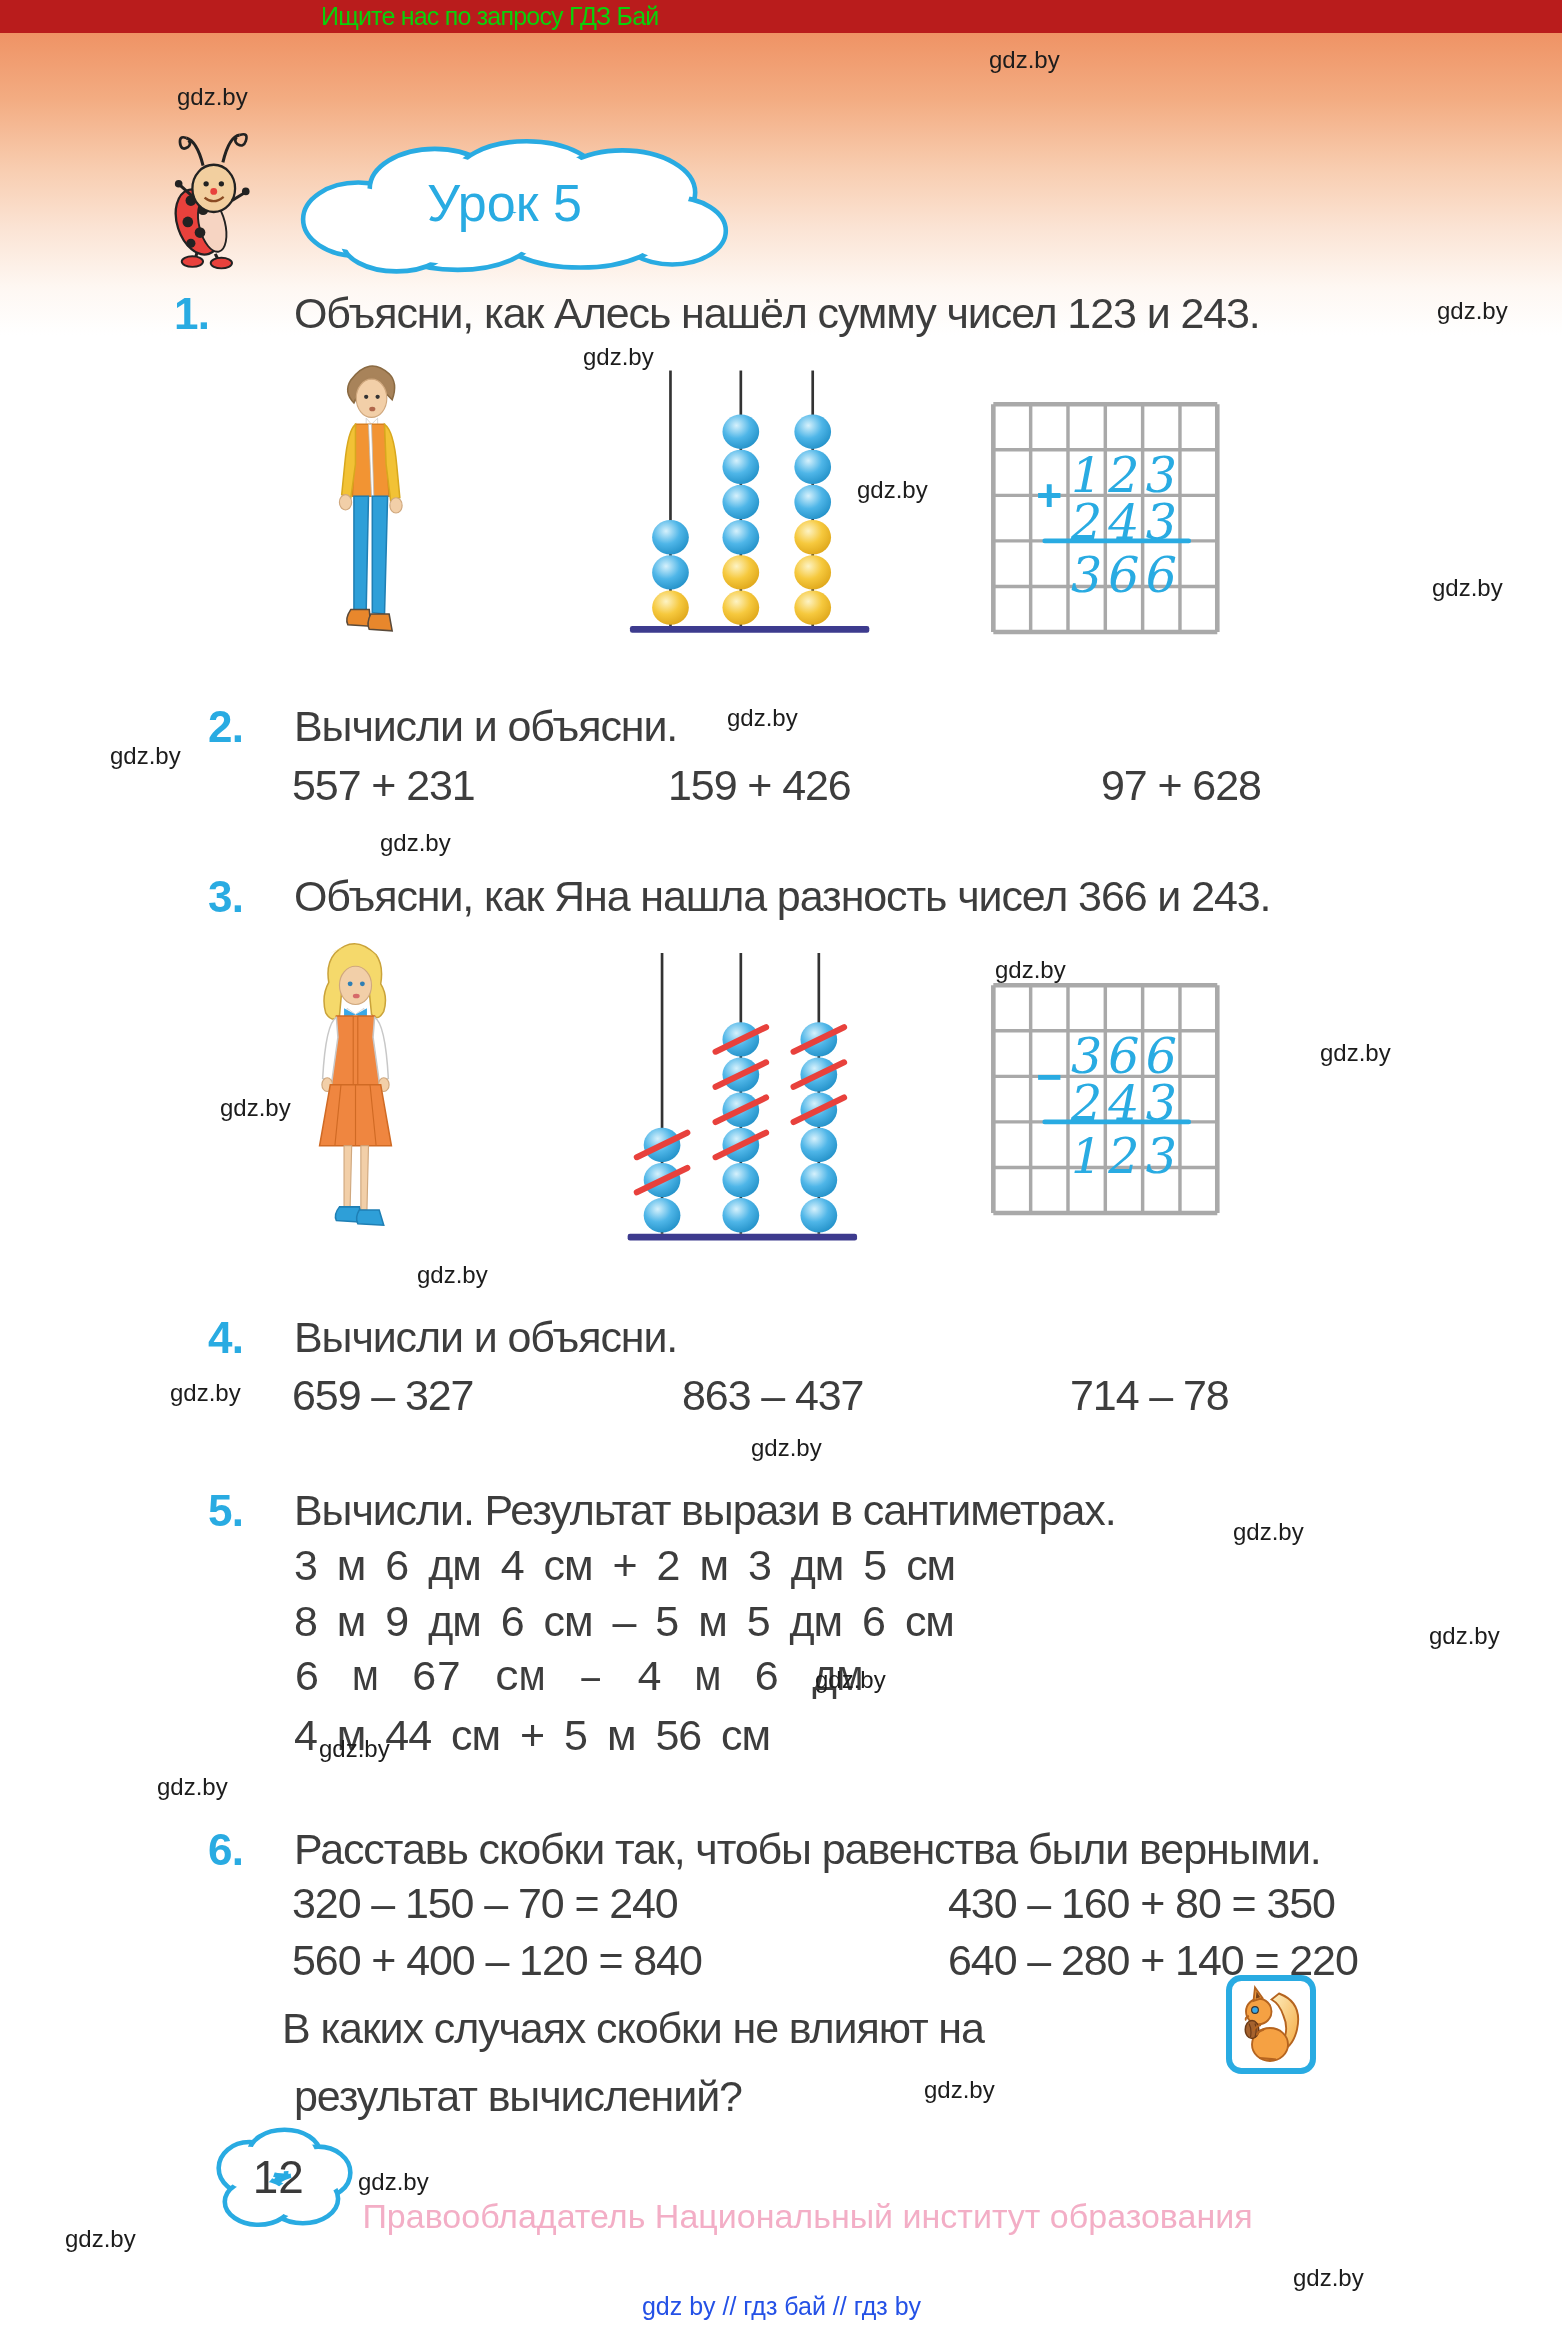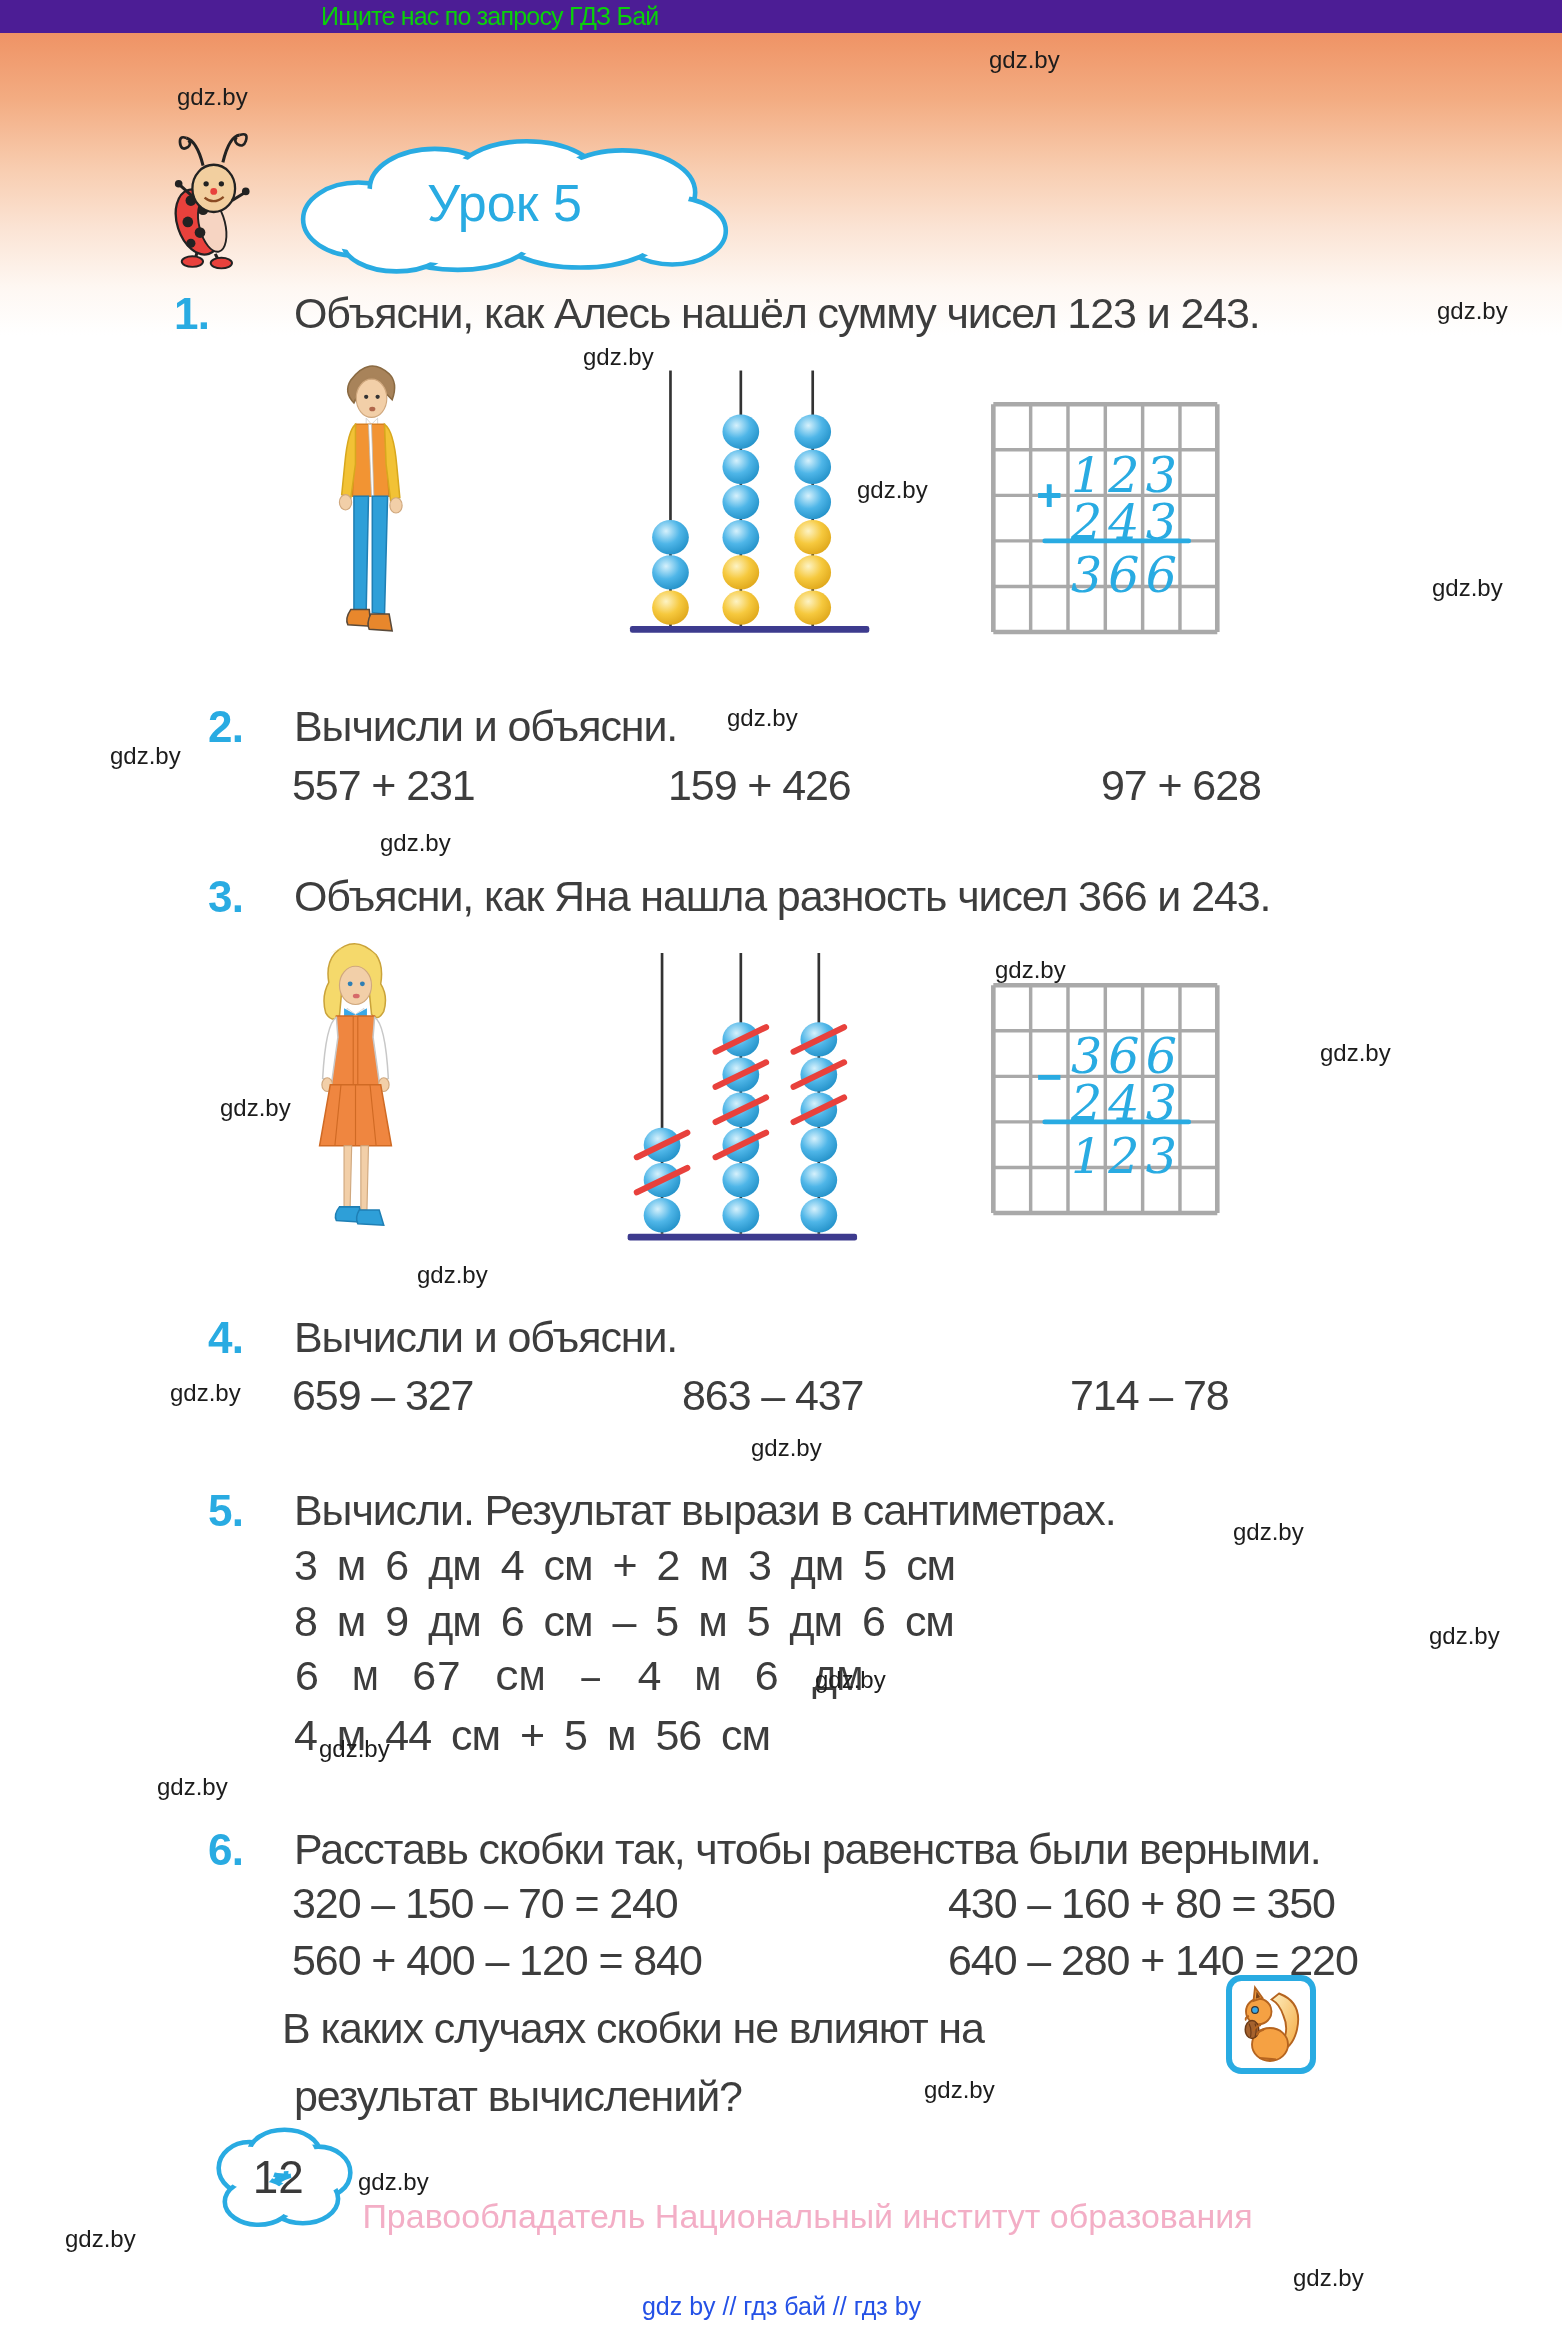--- a/index.html
+++ b/index.html
@@ -1,21 +1,21 @@
 <!DOCTYPE html>
 <html style="font-size:12.2px"><head>
 <meta charset="utf-8">
 <style>
   html,body{margin:0;padding:0;background:#888;}
   #page{
     position:relative;width:1563px;height:2330px;background:#ffffff;
     font-family:"Liberation Sans",sans-serif;overflow:hidden;margin:0 auto;
   }
   #top-banner{
-    position:absolute;left:0;top:0;width:1563px;height:42px;background:#4c1d95;
+    position:absolute;left:0;top:0;width:1563px;height:42px;background:#b91c1c;
   }
   #top-banner span{
     position:absolute;left:321px;top:1.5px;font-size:25px;letter-spacing:-0.8px;
   }
   #gradient-band{
     position:absolute;left:0;top:33px;width:1563px;height:302px;
     background:linear-gradient(to bottom,#ef9365 0%,#f3ac82 22%,#f8cdb0 45%,#fbe4d5 65%,#fef7f2 84%,#ffffff 100%);
   }
   .wm{
     position:absolute;font-size:24px;color:#1c1c1c;letter-spacing:0px;white-space:nowrap;

